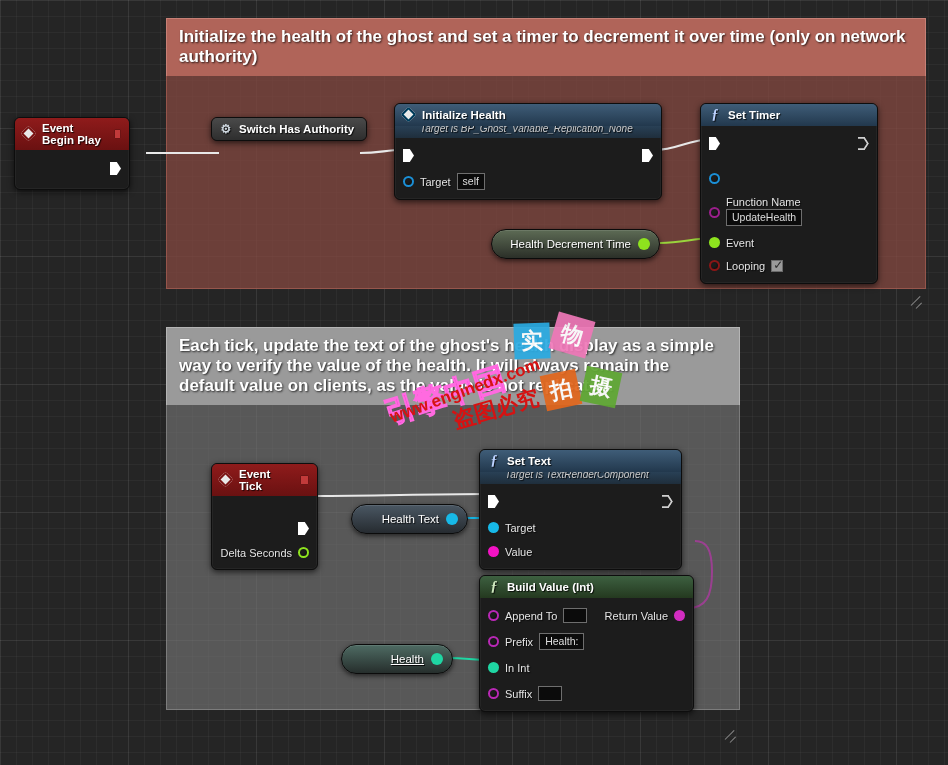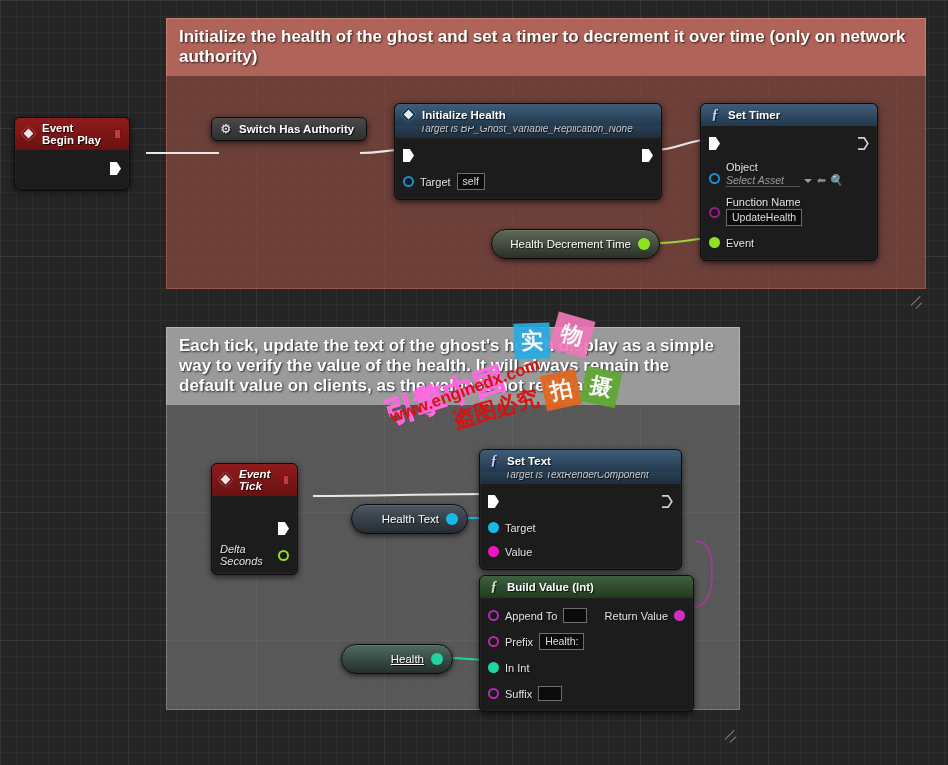--- a/index.html
+++ b/index.html
@@ -276,52 +276,50 @@
   </div>
   <div class="node-body" style="padding-top:7px;">
     <div class="row">
       <span class="pin-exec"></span>
       <span class="spacer"></span>
       <span class="pin-exec hollow2"></span>
     </div>
     <div class="row" style="align-items:flex-start; margin-top:6px; min-height:30px;">
       <span class="pin-dot ring pin-obj" style="margin-top:12px"></span>
       <span class="gap"></span>
-      <div>
-        <div class="lbl">Object</div>
-        <div class="combo" style="margin-top:1px">
-          <span class="cbtext">Select Asset</span>
-          <span class="caret"></span>
-          <span class="icon-arrow">⬅</span>
-          <span class="icon-search">🔍</span>
-        </div>
-      </div>
     </div>
     <div class="row" style="align-items:flex-start; margin-top:5px; min-height:30px;">
       <span class="pin-dot ring pin-name" style="margin-top:11px"></span>
       <span class="gap"></span>
       <div>
         <div class="lbl">Function Name</div>
         <div class="valuebox" style="margin-top:1px">UpdateHealth</div>
       </div>
     </div>
     <div class="row" style="margin-top:5px">
       <span class="dot-fill" style="background:#8ee31e"></span>
       <span class="gap"></span>
       <span class="lbl">Event</span>
     </div>
+    <div class="row" style="margin-top:2px">
+      <span class="pin-dot ring pin-bool"></span>
+      <span class="gap"></span>
+      <span class="lbl">Looping</span>
+      <span class="gap"></span>
+      <span class="checkbox"></span>
+    </div>
   </div>
 </div>
 
 <div class="varnode float" style="left:491px; top:229px; width:169px;">
   <span>Health Decrement Time</span>
   <span class="vdot" style="background:#8ee31e"></span>
 </div>
 
-<div class="node" id="n-tick" style="left:211px; top:463px; width:87px;font-style:italic;">
+<div class="node" id="n-tick" style="left:211px; top:463px; width:107px;">
   <div class="node-head event">
     <span class="glyph diamond"></span>
     <span>Event Tick</span>
     <span class="spacer" style="flex:1"></span>
     <span class="head-btn"></span>
   </div>
   <div class="node-body" style="padding-top:22px; padding-bottom:6px;">
     <div class="row right">
       <span class="pin-exec"></span>
     </div>

